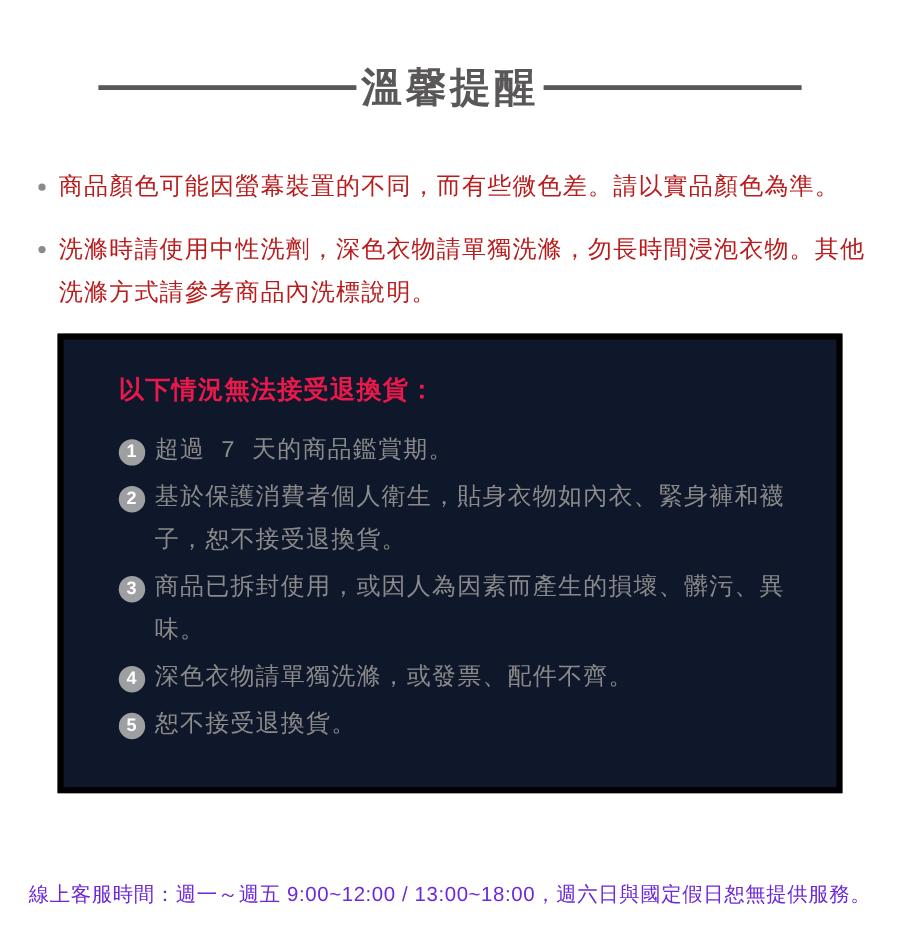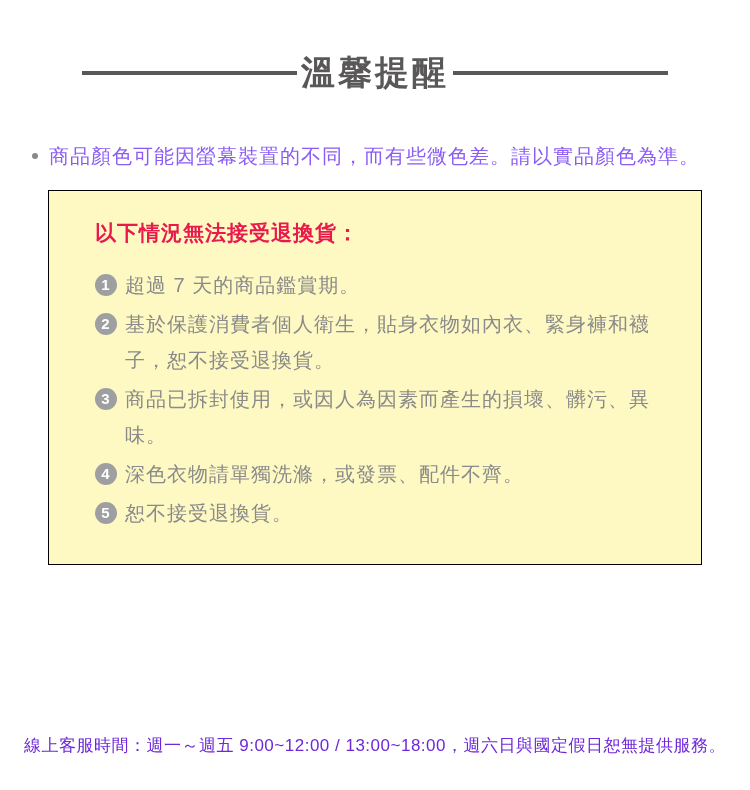--- a/index.html
+++ b/index.html
@@ -40,41 +40,41 @@
   
   .notes {
     margin: 42px 28px 0 30px;
     list-style: none;
   }
   .note {
     display: flex;
     align-items: flex-start;
     font-size: 20px;
     line-height: 36px;
-    color: #8b5cf6;
+    color: #b91c1c;
     letter-spacing: 1px;
     margin-bottom: 16px;
   }
   .note .dot {
     flex-shrink: 0;
     width: 6px;
     height: 6px;
     border-radius: 50%;
     background: #8a8a8a;
     margin: 15px 11px 0 2px;
   }
   .note .note-text { display: block; }
 
   
   .warning-box {
     margin: 12px auto 0 48px;
     width: 654px;
-    border: 1px solid #000000;
+    border: 5px solid #000000;
     padding: 28px 30px 30px 46px;
-    background: #fef9c3;
+    background: #0f172a;
   }
   .warning-box .box-title {
     font-size: 21px;
     font-weight: bold;
     letter-spacing: 1px;
     margin-bottom: 20px;
   }
   .box-items { list-style: none; }
   .box-item {
     display: flex;
@@ -92,21 +92,21 @@
     border-radius: 50%;
     background: #9e9fa0;
     color: #ffffff;
     font-size: 15px;
     font-weight: bold;
     display: inline-flex;
     align-items: center;
     justify-content: center;
     margin: 7px 8px 0 0;
   }
-  .box-item .item-text { display: block; }
+  .box-item .item-text { display: block; font-family: Liberation Mono, monospace; }
 
   
   .footer {
     position: absolute;
     left: 0;
     top: 733px;
     width: 750px;
     text-align: center;
     font-size: 17px;
     line-height: 26px;
@@ -123,20 +123,24 @@
   <div class="header">
     <div class="rule"></div>
     <div class="title">溫馨提醒</div>
     <div class="rule"></div>
   </div>
 
   <ul class="notes">
     <li class="note">
       <span class="dot"></span>
       <span class="note-text">商品顏色可能因螢幕裝置的不同，而有些微色差。請以實品顏色為準。</span>
+    </li>
+    <li class="note">
+      <span class="dot"></span>
+      <span class="note-text">洗滌時請使用中性洗劑，深色衣物請單獨洗滌，勿長時間浸泡衣物。其他洗滌方式請參考商品內洗標說明。</span>
     </li>
   </ul>
 
   <div class="warning-box">
     <div class="box-title" style="color: rgb(232, 25, 75);">以下情況無法接受退換貨：</div>
     <ul class="box-items">
       <li class="box-item">
         <span class="num-badge">1</span>
         <span class="item-text">超過 7 天的商品鑑賞期。</span>
       </li>

